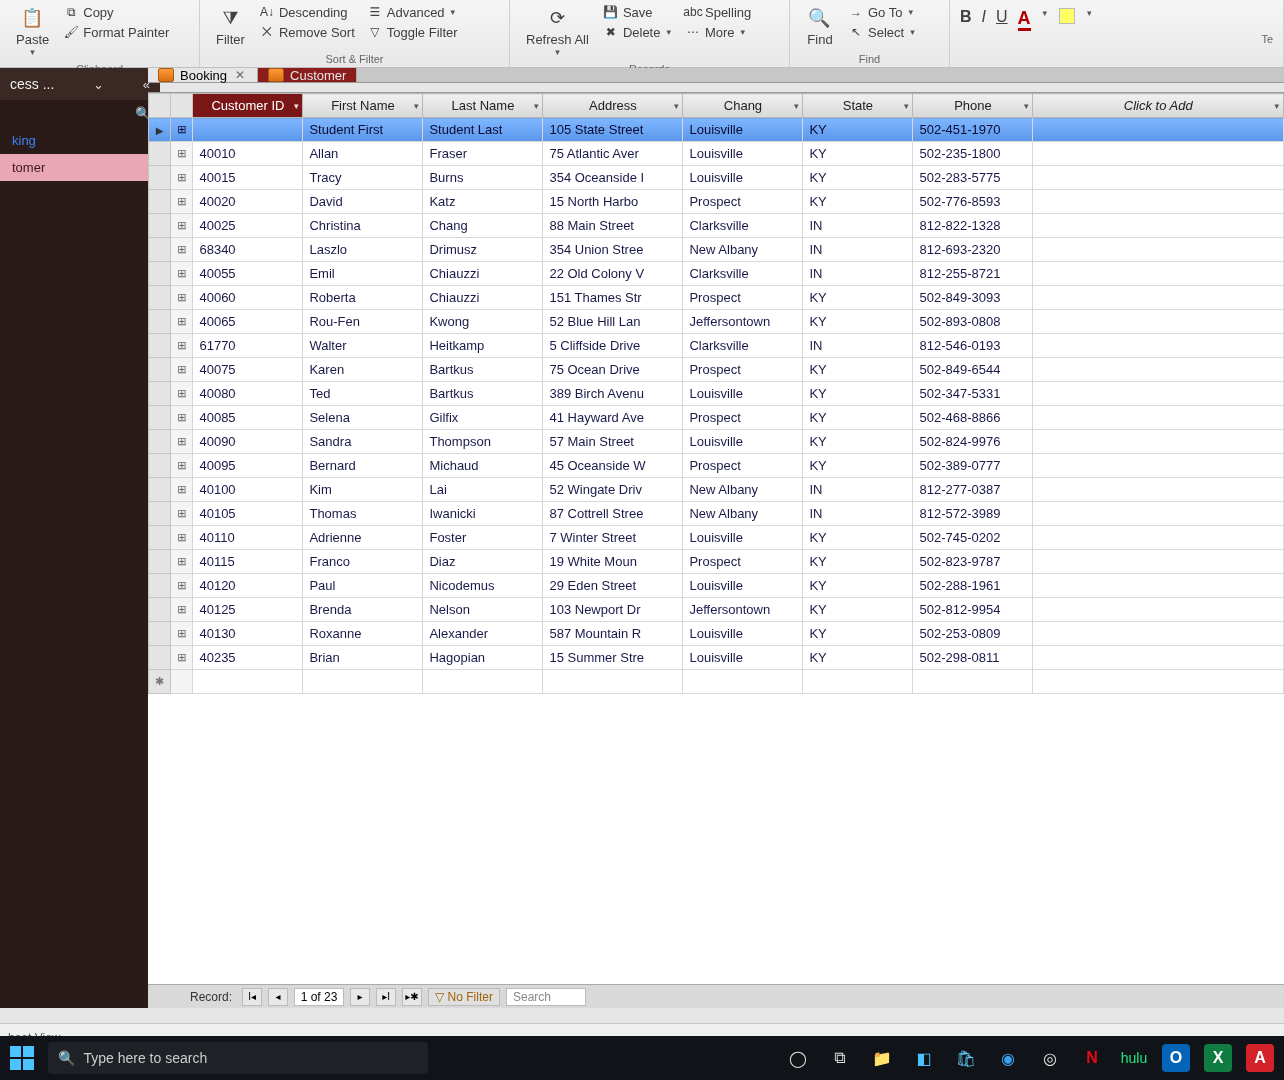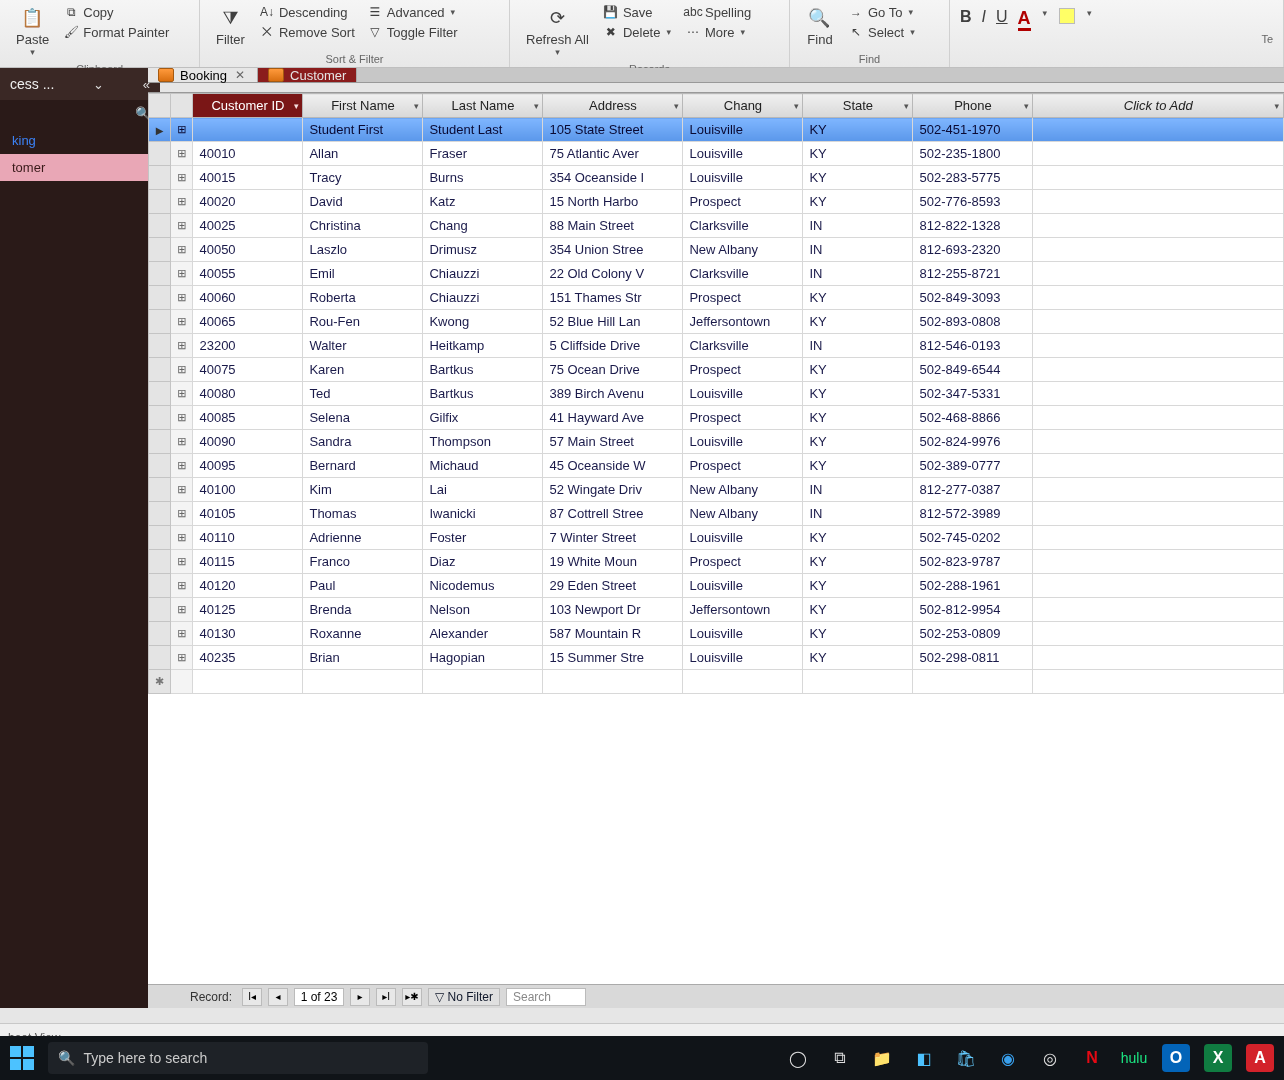--- a/index.html
+++ b/index.html
@@ -55,21 +55,21 @@
   col.c-rowhdr{width:22px;} col.c-exp{width:18px;}
   col.c-id{width:110px;} col.c-fn{width:120px;} col.c-ln{width:120px;}
   col.c-addr{width:140px;} col.c-city{width:120px;} col.c-state{width:110px;}
   col.c-phone{width:120px;} col.c-add{width:auto;}
 
   
   .recnav { position:absolute; left:148px; right:0; bottom:28px; height:24px; background:#d9d9d9; border-top:1px solid #aaa; display:flex; align-items:center; font-size:12px; gap:6px; padding:0 6px; color:#333;}
   .recnav .lbl{padding-right:4px;margin-left:36px;}
   .recnav button{ background:#e8e8e8; border:1px solid #bbb; width:20px; height:18px; font-size:10px; line-height:1;}
   .recnav input{ width:50px; height:18px; font-size:12px; text-align:center; border:1px solid #bbb; background:#fff;}
-  .recnav .nofilter{ background:#e0e0e0; border:1px solid #bbb; padding:1px 6px; color:#0f172a;}
+  .recnav .nofilter{ background:#e0e0e0; border:1px solid #bbb; padding:1px 6px; color:#a16207;}
   .recnav .search{ border:1px solid #bbb; background:#fff; padding:1px 6px; color:#888; width:80px;}
 
   .status { position:absolute; left:0; right:0; bottom:0; height:28px; background:#efefef; border-top:1px solid #c8c8c8; font-size:12px; color:#555; display:flex; align-items:center; padding:0 8px;}
 
   
   .taskbar { position:absolute; left:0; right:0; bottom:0; height:44px; background:#101418; display:flex; align-items:center; gap:14px; padding:0 10px; z-index:50;}
   .taskbar .start{ width:24px; height:24px; display:grid; grid-template:1fr 1fr/1fr 1fr; gap:2px;}
   .taskbar .start span{background:#4cc2ff;}
   .taskbar .searchbox{ flex:0 0 380px; height:32px; background:#1e2227; border-radius:4px; display:flex; align-items:center; color:#ccc; padding:0 10px; gap:8px; font-size:14px;}
   .taskbar .tb-ico{ width:28px; height:28px; border-radius:4px; display:flex; align-items:center; justify-content:center; color:#ddd; font-size:16px;}
@@ -314,21 +314,21 @@
           <td>Chang</td>
           <td>88 Main Street</td>
           <td>Clarksville</td>
           <td>IN</td>
           <td>812-822-1328</td>
           <td></td>
         </tr>
         <tr>
           <td class="rowhdr "></td>
           <td class="expander">⊞</td>
-          <td>40050</td>
+          <td>68340</td>
           <td>Laszlo</td>
           <td>Drimusz</td>
           <td>354 Union Stree</td>
           <td>New Albany</td>
           <td>IN</td>
           <td>812-693-2320</td>
           <td></td>
         </tr>
         <tr>
           <td class="rowhdr "></td>
@@ -362,21 +362,21 @@
           <td>Kwong</td>
           <td>52 Blue Hill Lan</td>
           <td>Jeffersontown</td>
           <td>KY</td>
           <td>502-893-0808</td>
           <td></td>
         </tr>
         <tr>
           <td class="rowhdr "></td>
           <td class="expander">⊞</td>
-          <td>23200</td>
+          <td>61770</td>
           <td>Walter</td>
           <td>Heitkamp</td>
           <td>5 Cliffside Drive</td>
           <td>Clarksville</td>
           <td>IN</td>
           <td>812-546-0193</td>
           <td></td>
         </tr>
         <tr>
           <td class="rowhdr "></td>

